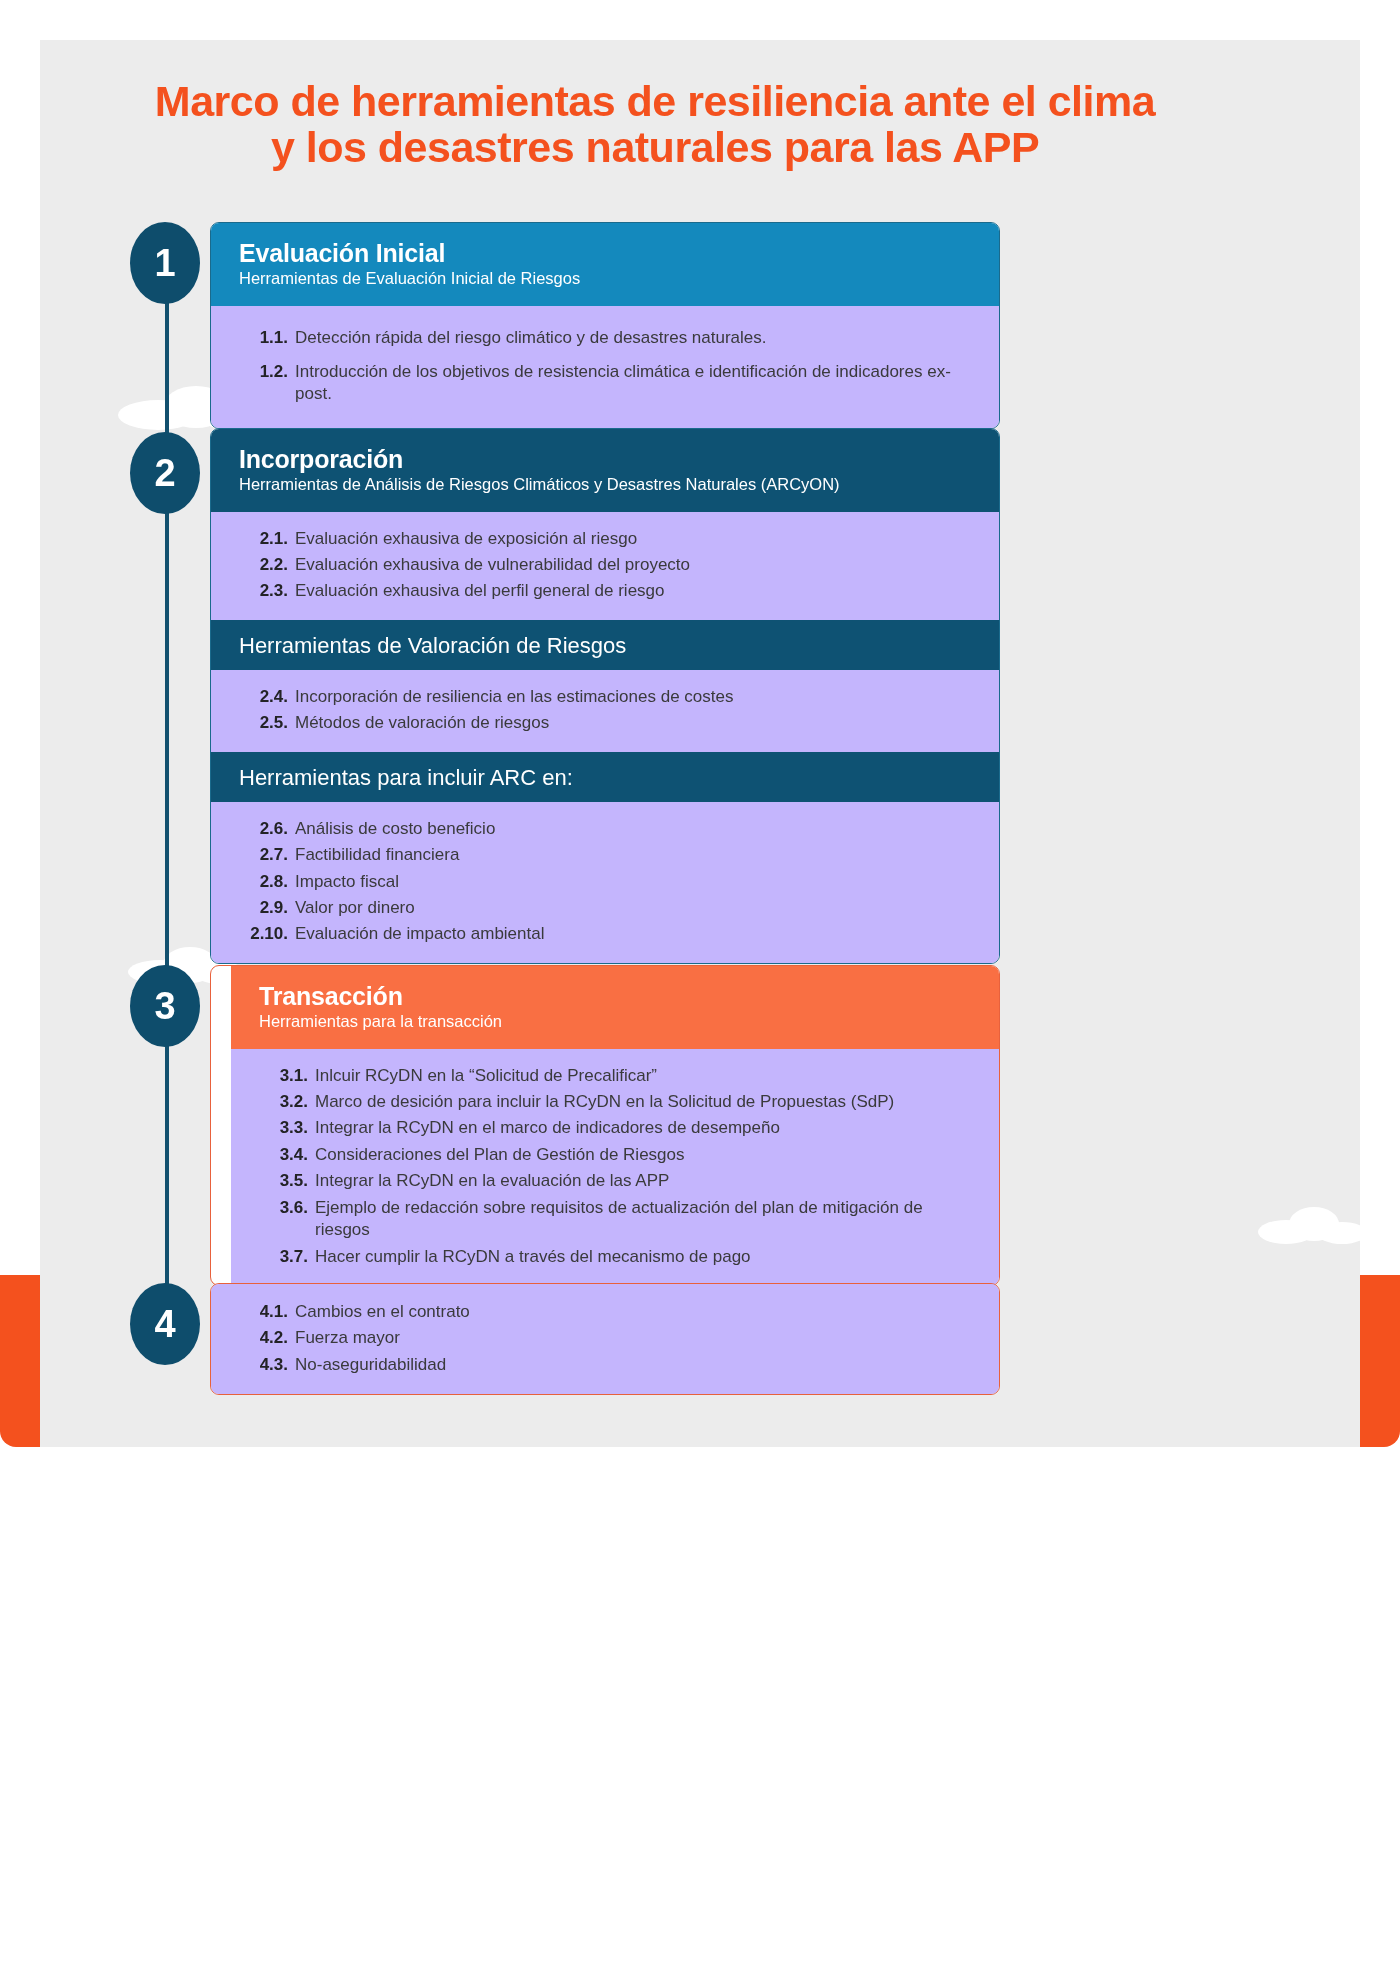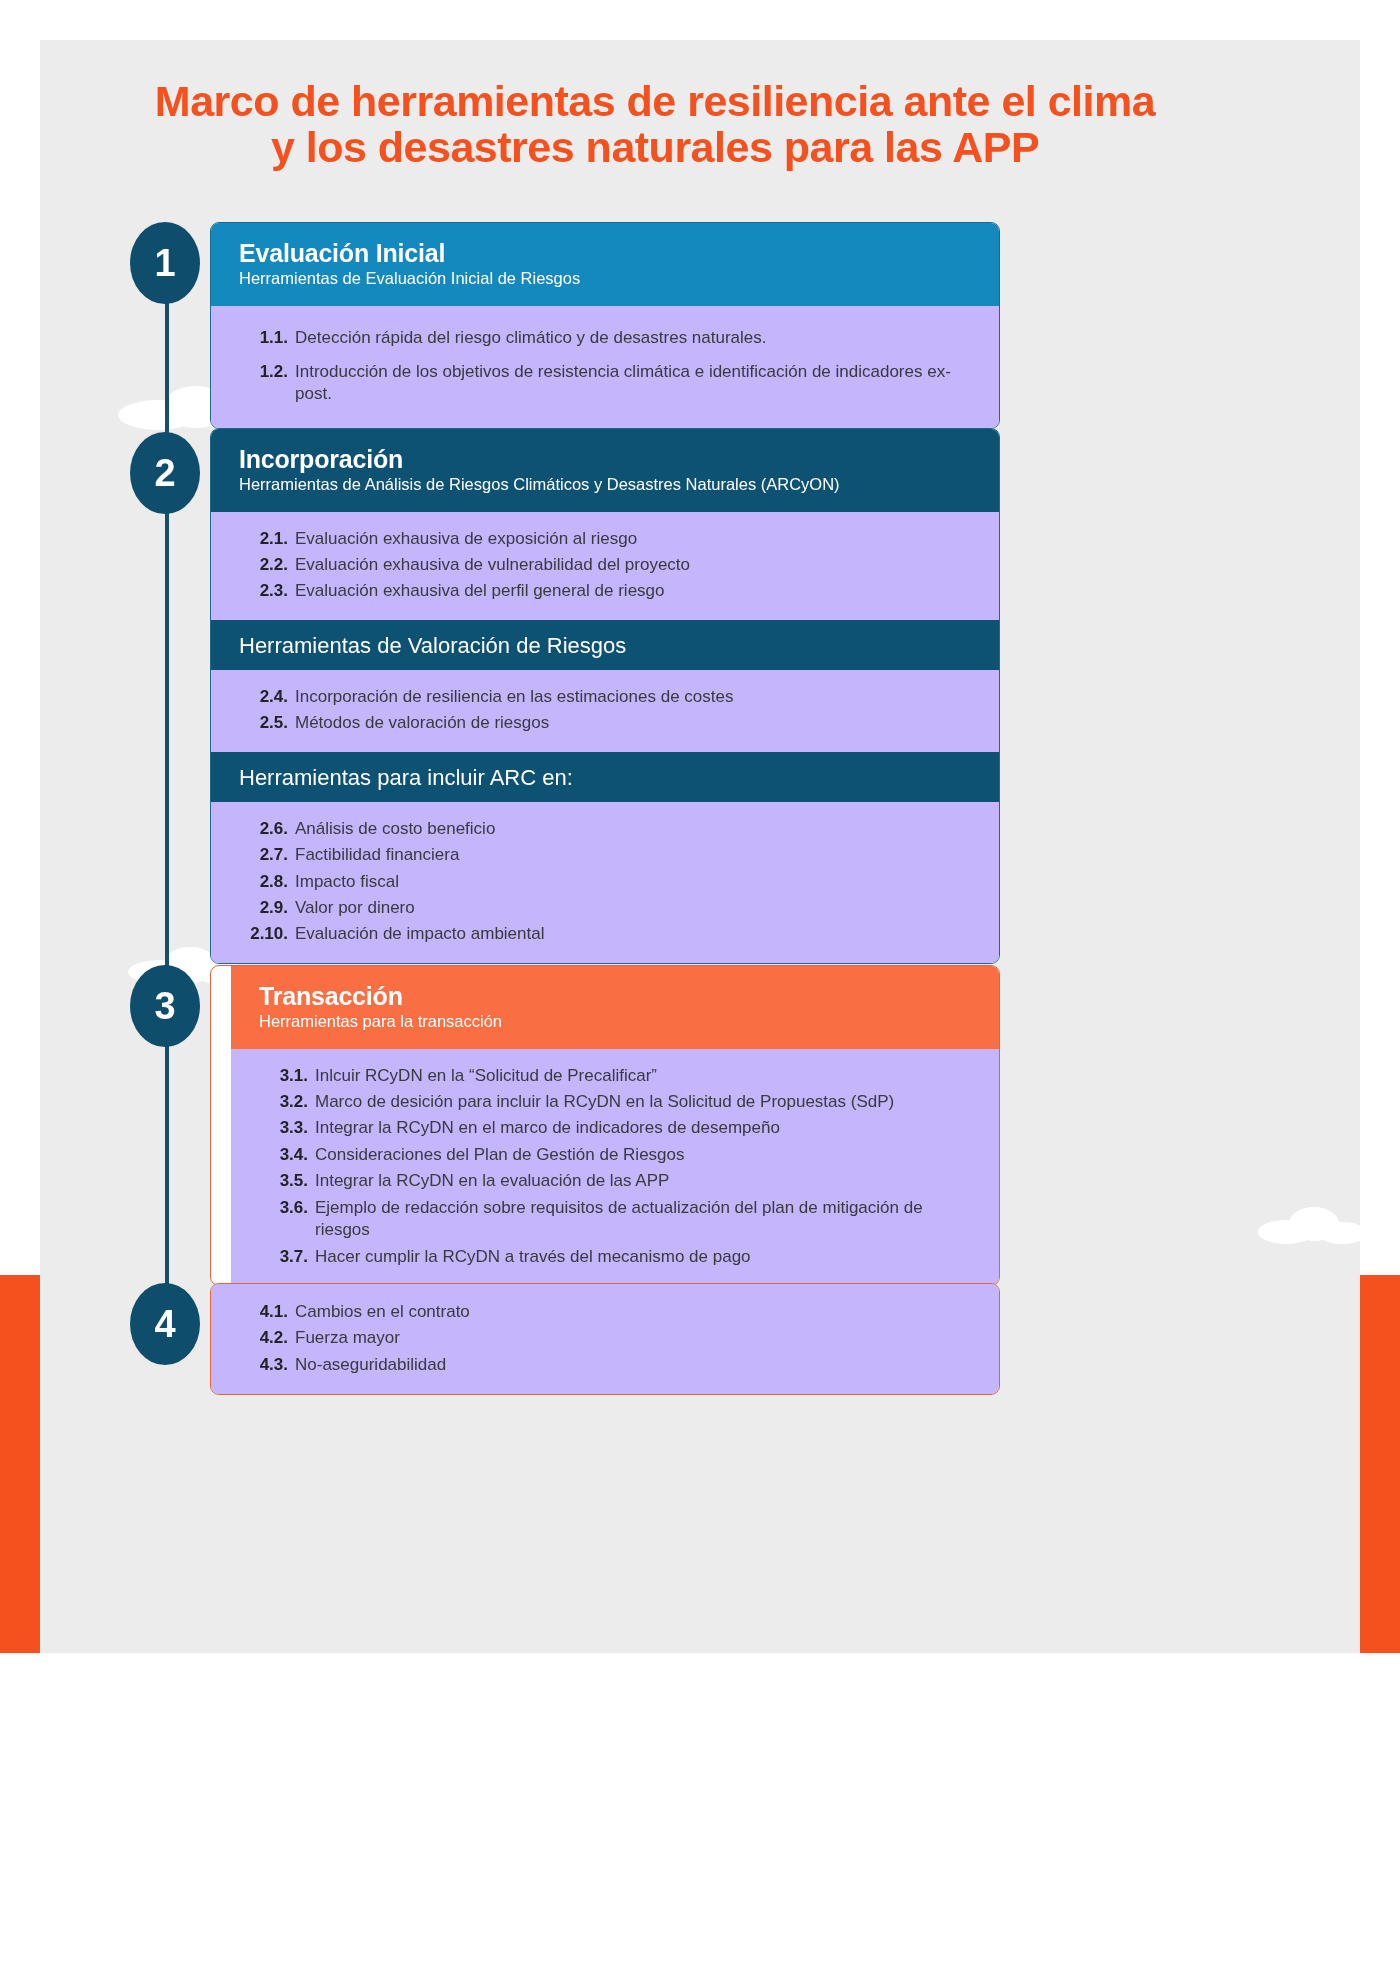--- a/index.html
+++ b/index.html
@@ -7,23 +7,24 @@
   html, body {
     width: 1400px;
     height: 1975px;
     font-family: "Liberation Sans", sans-serif;
     background: #ffffff;
   }
 
   #page {
     position: relative;
     width: 1400px;
-    height: 1653px;
+    height: 1447px;
     background: #ffffff;
     overflow: hidden;
+    border-radius: 16px;
   }
 
   
   .orange-band-left {
     position: absolute;
     left: 0;
     top: 1275px;
     width: 40px;
     height: 700px;
     background: #F4511E;

